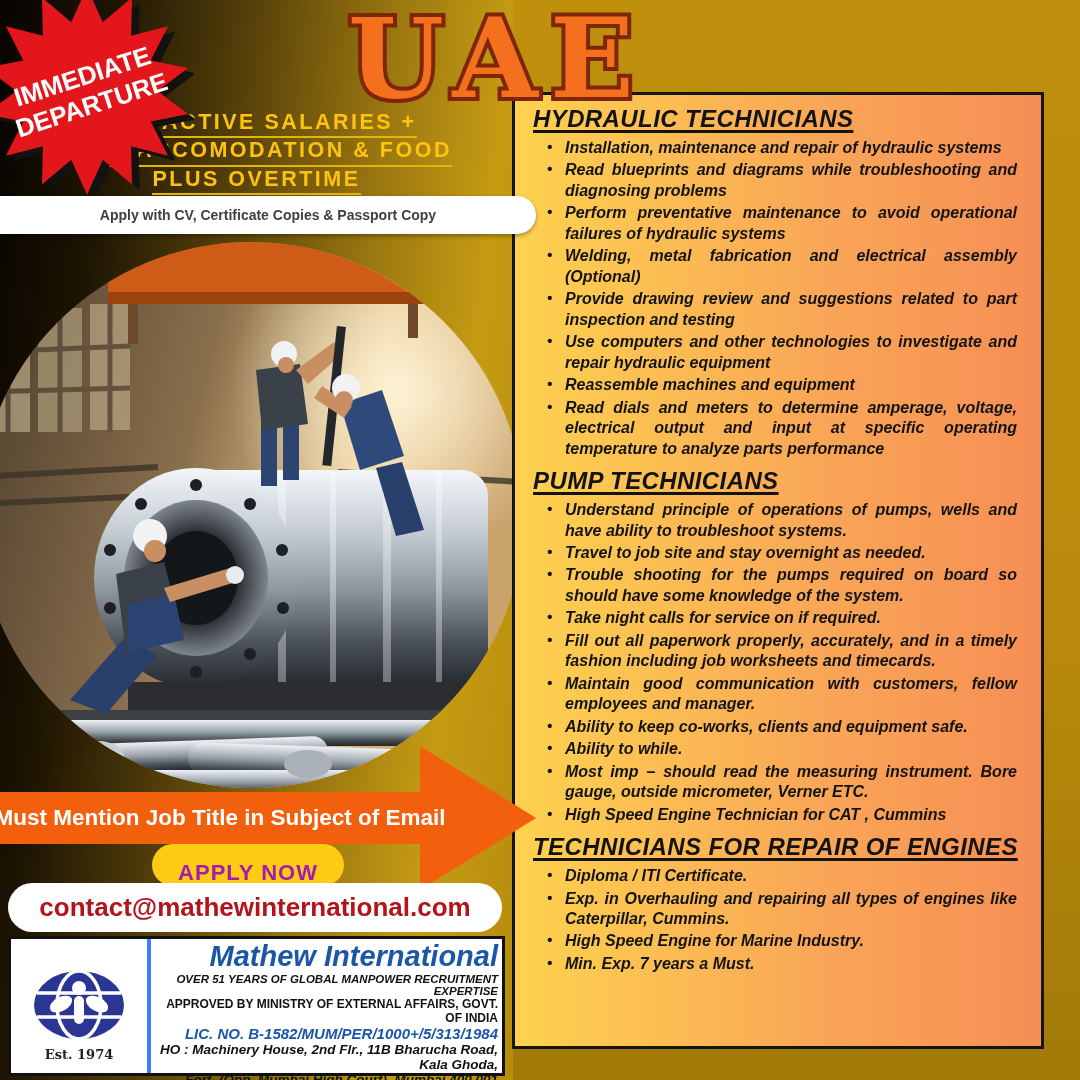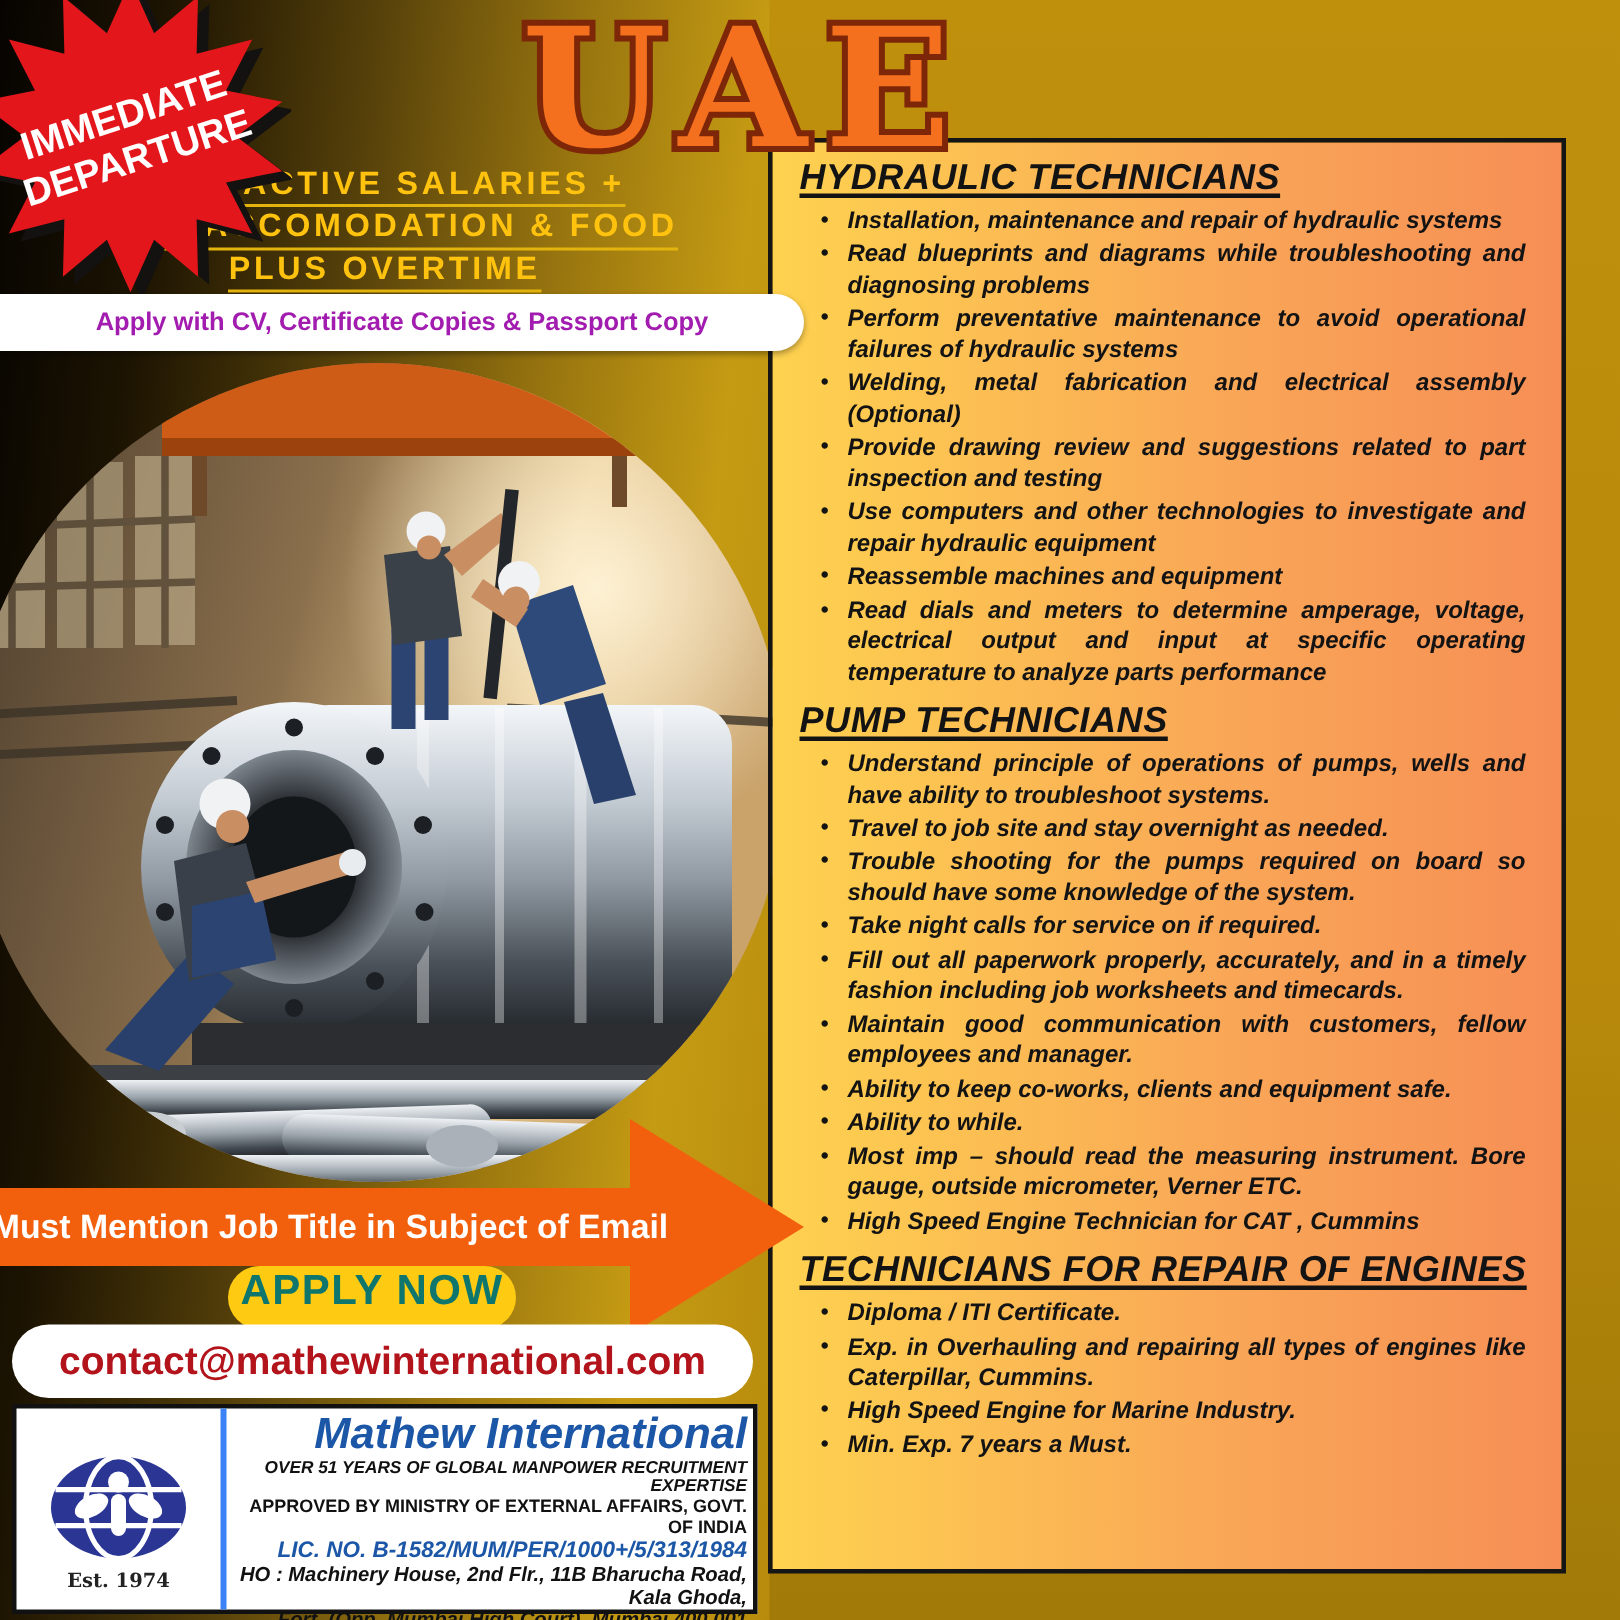--- a/index.html
+++ b/index.html
@@ -23,35 +23,35 @@
   .headline span{
     display:inline-block;color:#ffc30f;font-weight:800;font-size:21.5px;letter-spacing:2.5px;
     border-bottom:2px solid #e3b40e;padding-bottom:1px;
   }
   
   .apply-banner{
     position:absolute;left:0;top:196px;width:536px;height:38px;background:#ffffff;
     border-radius:0 22px 22px 0;display:flex;align-items:center;justify-content:center;z-index:8;
     box-shadow:0 2px 4px rgba(0,0,0,.35);
   }
-  .apply-banner span{color:#a21caf;font-weight:800;font-size:17px;}
+  .apply-banner span{color:#404040;font-weight:800;font-size:14px;}
   
   .photo{position:absolute;left:-22px;top:242px;width:546px;height:546px;border-radius:50%;overflow:hidden;z-index:3;}
   
   .arrow-wrap{position:absolute;left:0;top:740px;width:536px;height:156px;z-index:6;}
   .arrow-text{
     position:absolute;left:14px;top:792px;width:412px;height:52px;z-index:7;
     display:flex;align-items:center;justify-content:center;color:#fff;font-weight:700;font-size:22.5px;
     font-family:"Liberation Sans",sans-serif;white-space:nowrap;
   }
   
   .apply-now{
     position:absolute;left:152px;top:844px;width:192px;height:42px;background:#ffcb12;border-radius:21px;
-    display:flex;align-items:flex-start;justify-content:center;z-index:8;cursor:pointer;
-    color:#0f766e;font-weight:800;font-size:28px;letter-spacing:1px;
+    display:flex;align-items:flex-end;justify-content:center;z-index:8;cursor:pointer;
+    color:#a21caf;font-weight:800;font-size:22px;letter-spacing:1px;
   }
   
   .email-pill{
     position:absolute;left:8px;top:883px;width:494px;height:49px;background:#fff;border-radius:25px;
     display:flex;align-items:center;justify-content:center;z-index:8;cursor:pointer;
     color:#b3131b;font-weight:800;font-size:26px;text-align:center;
   }
   
   .info-card{
     position:absolute;left:8px;top:936px;width:497px;height:140px;background:#fff;

